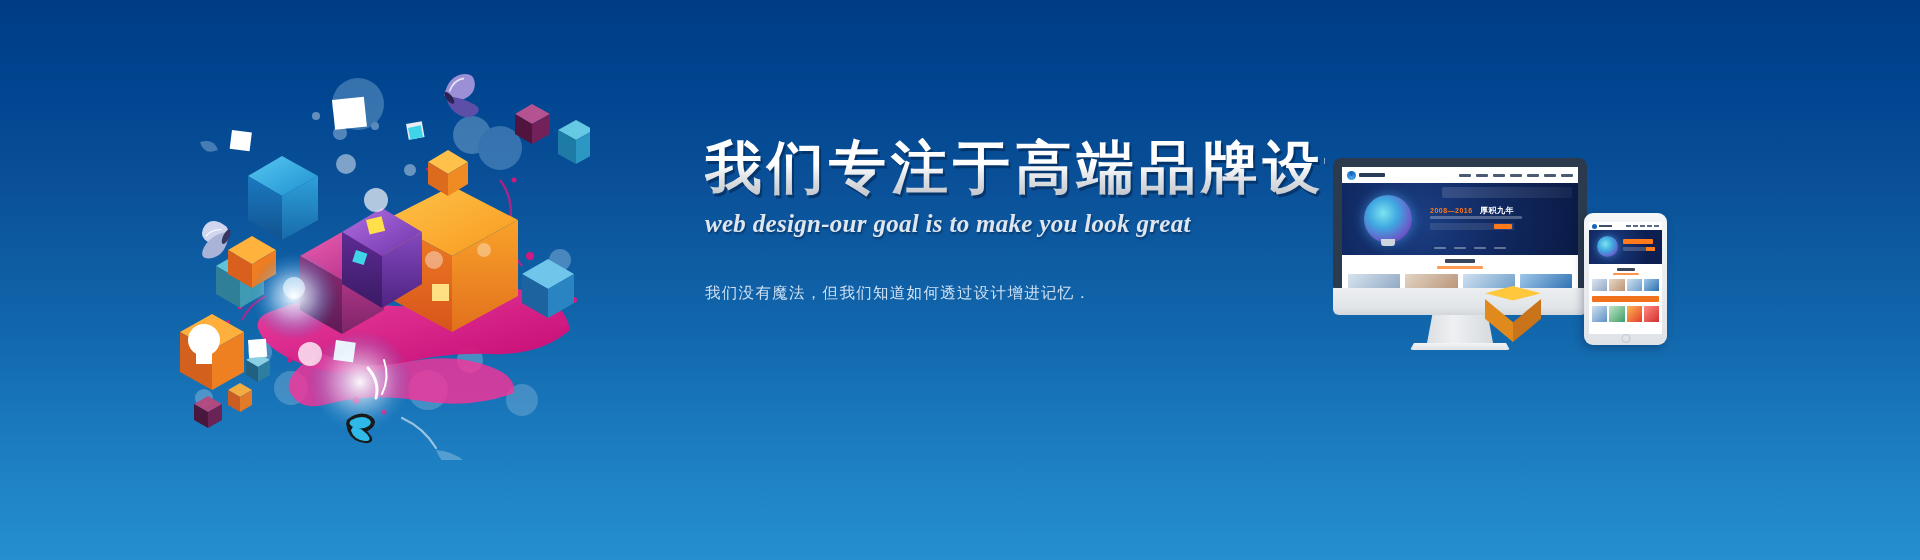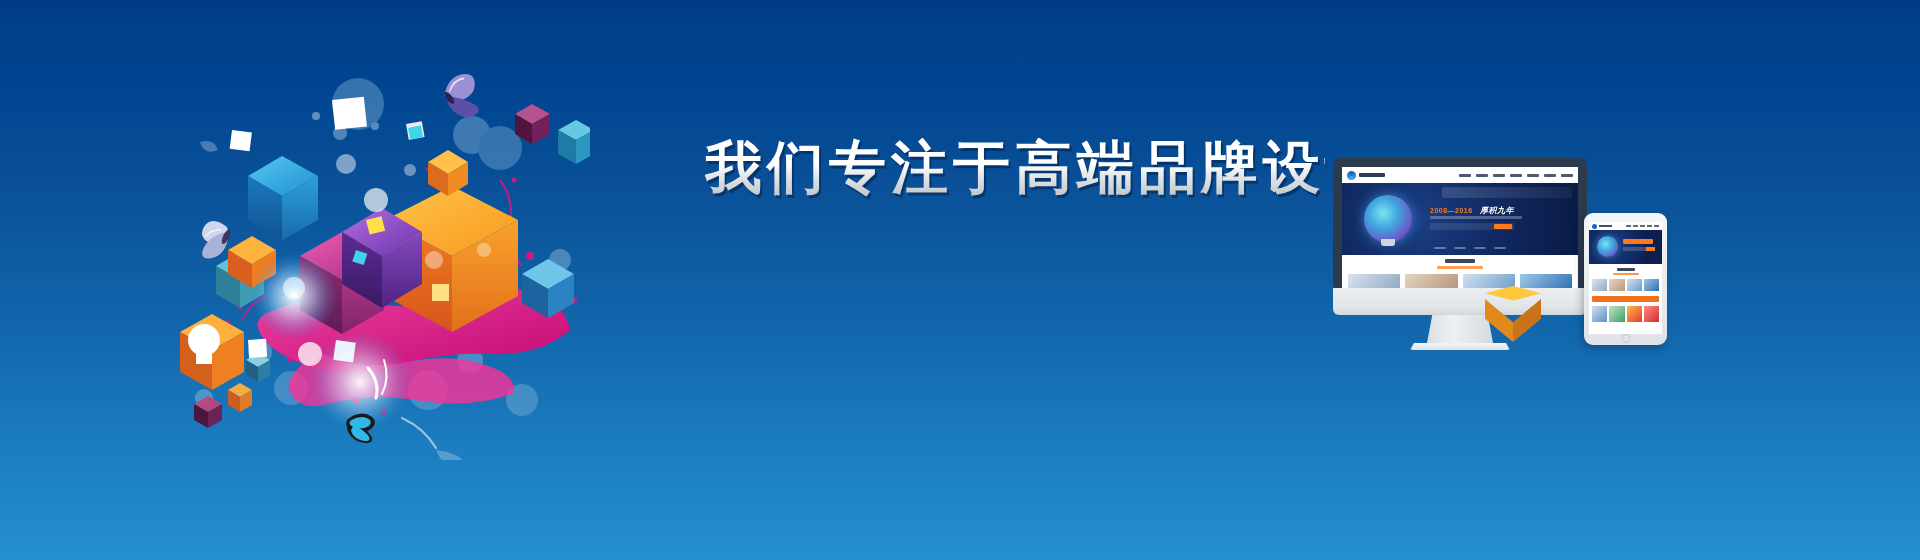--- a/index.html
+++ b/index.html
@@ -136,21 +136,21 @@
   .hero-ghost {
     position:absolute; right:6px; top:4px; width:130px; height:11px;
     background:linear-gradient(90deg,rgba(255,255,255,.14),rgba(255,255,255,.05));
     border-radius:2px;
   }
   .hero-year {
     position:absolute; left:88px; top:22px;
     font-size:7px; font-weight:700; letter-spacing:.5px; color:#ff7a1a;
     white-space:nowrap;
   }
-  .hero-year b { color:#ffffff; margin-left:5px; font-size:8px;font-style:italic; }
+  .hero-year b { color:#ffffff; margin-left:5px; font-size:8px; }
   .hero-sub { position:absolute; left:88px; top:33px; width:92px; height:3px;
     background:rgba(255,255,255,.28); border-radius:1px; }
   .hero-line { position:absolute; left:88px; top:40px; width:84px; height:7px;
     background:rgba(255,255,255,.1); border-radius:1px; }
   .hero-line:after{ content:""; position:absolute; right:2px; top:1px; width:18px; height:5px;
     background:#ff7a1a; border-radius:1px; }
   .hero-dots { position:absolute; left:92px; bottom:6px; display:flex; gap:8px; }
   .hero-dots i { width:12px; height:2px; background:rgba(255,255,255,.35); border-radius:1px; }
 
   .site-body { background:#ffffff; height:33px; padding:4px 6px 0; }
@@ -461,21 +461,23 @@
 
       <g fill="#bcd9ee" opacity=".35">
         <path d="M30 82 q14 -4 18 8 q-14 6 -18 -8 z"></path>
         <path d="M266 390 q26 2 36 22 q-28 0 -36 -22 z"></path>
       </g>
     </svg>
   </div>
 
   <div id="copy">
     <h1 id="headline">我们专注于高端品牌设计</h1>
+    <div id="subhead">web design-our goal is to make you look great</div>
     <div id="paragraph">
+      <p>我们没有魔法，但我们知道如何透过设计增进记忆．</p>
     </div>
   </div>
 
   <div id="devices">
 
     <div class="monitor">
       <div class="monitor-frame">
         <div class="monitor-screen">
 
           <div class="site-nav">

